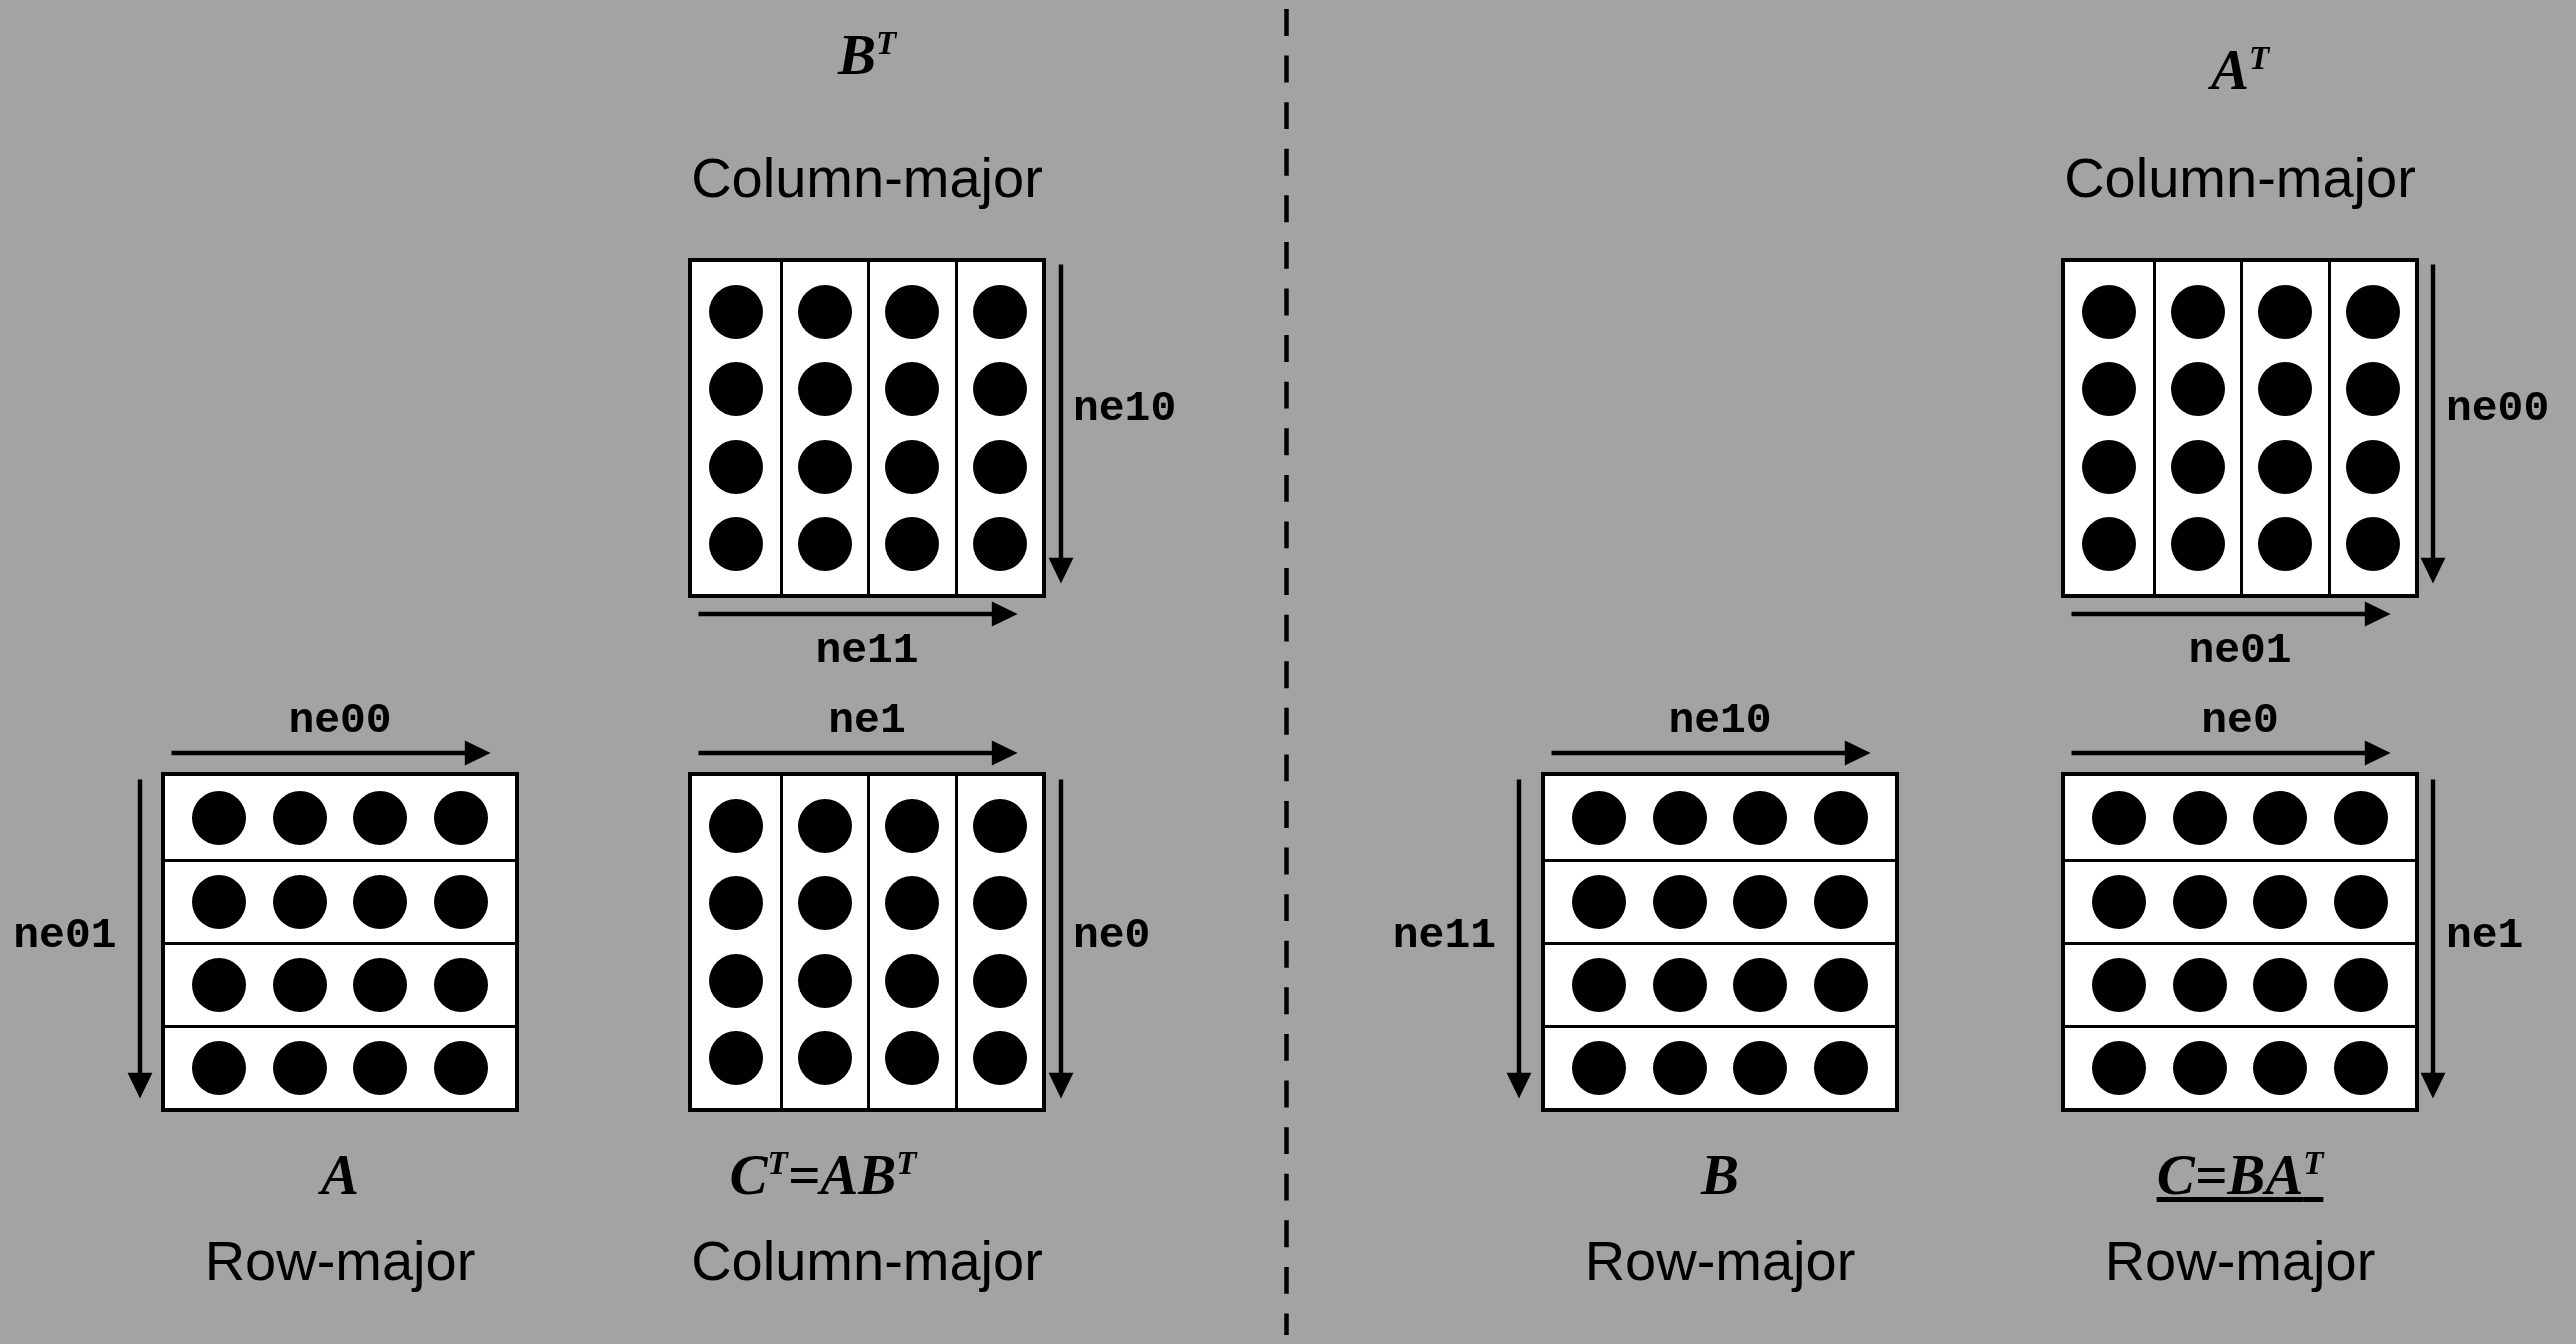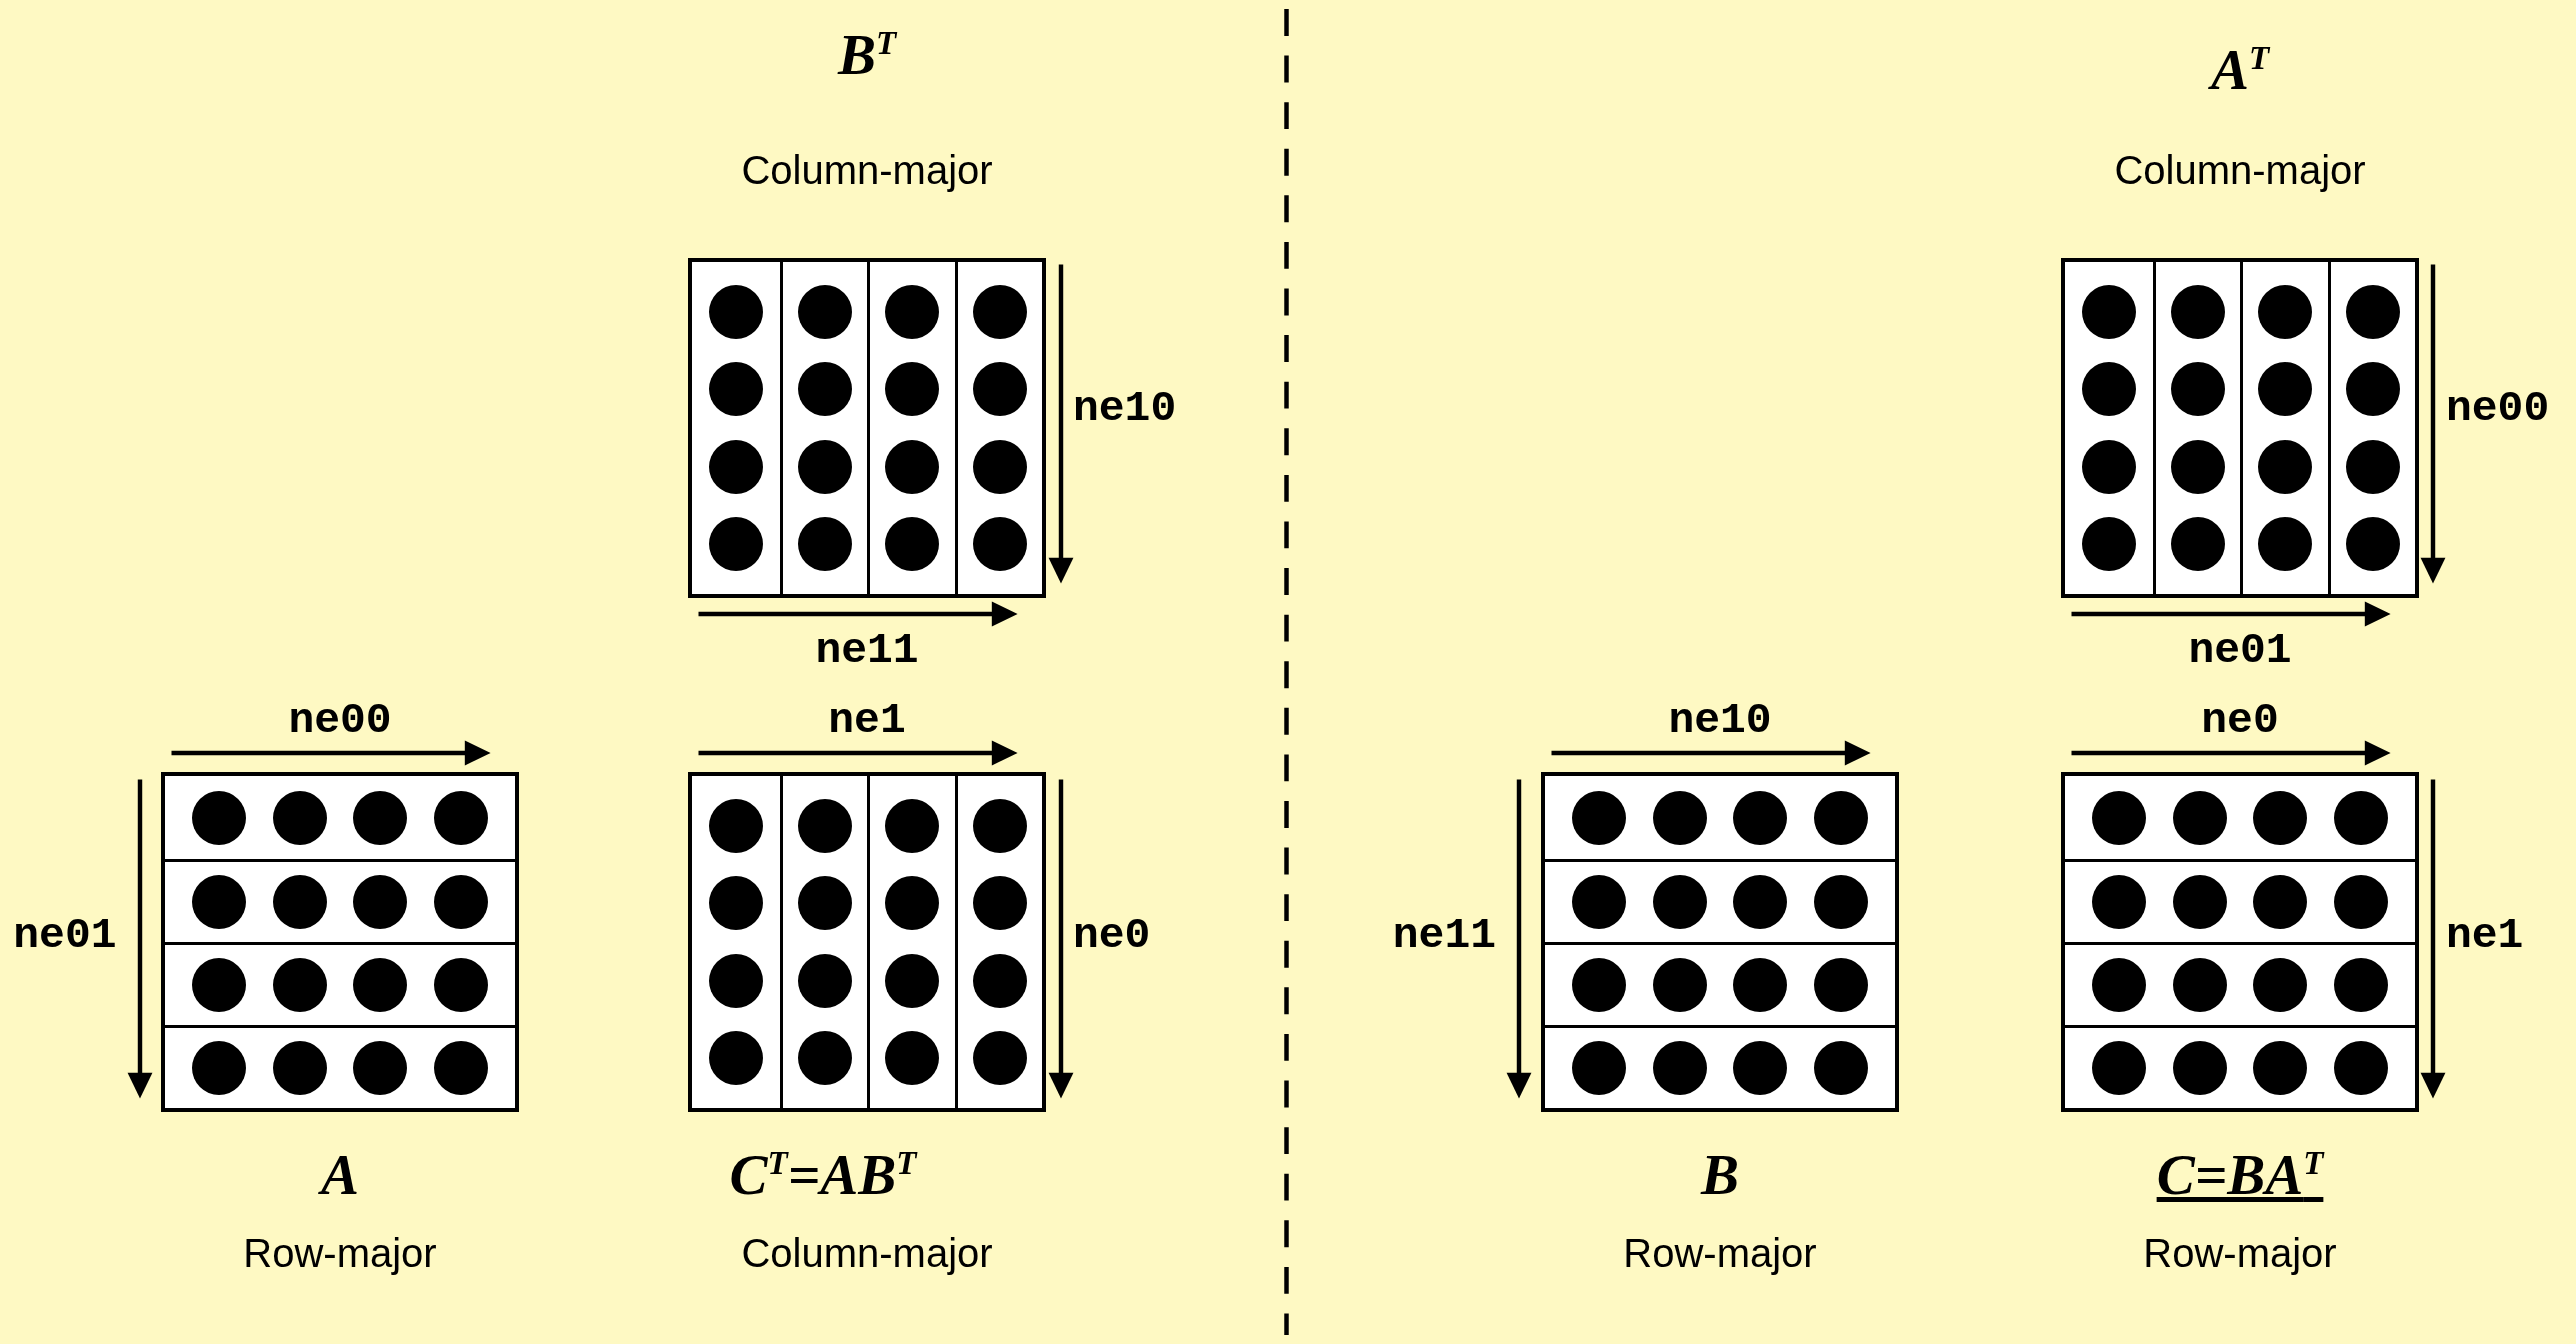--- a/index.html
+++ b/index.html
@@ -1,35 +1,35 @@
 <!DOCTYPE html>
 <html style="font-size:14.3px"><head>
 <meta charset="utf-8">
 <style>
   * { margin: 0; padding: 0; box-sizing: border-box; }
   html, body { background: #ffffff; }
   body { font-family: "Liberation Sans", sans-serif; color: #000; }
-  #canvas { position: relative; width: 2576px; height: 1344px; background: #fef9c3; overflow: hidden; }
+  #canvas { position: relative; width: 2576px; height: 1344px; background: #a3a3a3; overflow: hidden; }
 
   
   .box { position: absolute; width: 358px; height: 340px; border: 4.5px solid #000; display: grid; background: #fff; }
   .box.column { grid-template-columns: repeat(4, 1fr); }
   .box.row    { grid-template-rows: repeat(4, 1fr); }
   .box.column .cell { display: flex; flex-direction: column; align-items: center; justify-content: space-evenly; }
   .box.column .cell + .cell { border-left: 3.6px solid #000; }
   .box.row .cell { display: flex; flex-direction: row; align-items: center; justify-content: space-evenly; }
   .box.row .cell + .cell { border-top: 3.6px solid #000; }
   .dot { width: 54px; height: 54px; border-radius: 50%; background: #000; flex: 0 0 auto; }
 
   
   .mtitle { position: absolute; transform: translateX(-50%); font-family: "Liberation Serif", serif;
             font-style: italic; font-weight: 700; font-size: 57px; line-height: 1.05; white-space: nowrap; }
   .mtitle sup { font-size: 0.58em; vertical-align: super; }
   .msub { position: absolute; transform: translateX(-50%); font-family: "Liberation Sans", sans-serif;
-          font-weight: 400; font-size: 40px; line-height: 1.05; white-space: nowrap; }
+          font-weight: 400; font-size: 56px; line-height: 1.05; white-space: nowrap; }
   .nelabel { position: absolute; font-size: 43px; font-weight: 700; line-height: 1; white-space: nowrap; font-family: Liberation Mono, monospace; }
   .nelabel.center { transform: translateX(-50%); }
   .nelabel.rightalign { text-align: right; }
 
   svg.arrow, svg.divider { position: absolute; }
 </style>
 </head>
 <body>
 
 <div id="canvas">

